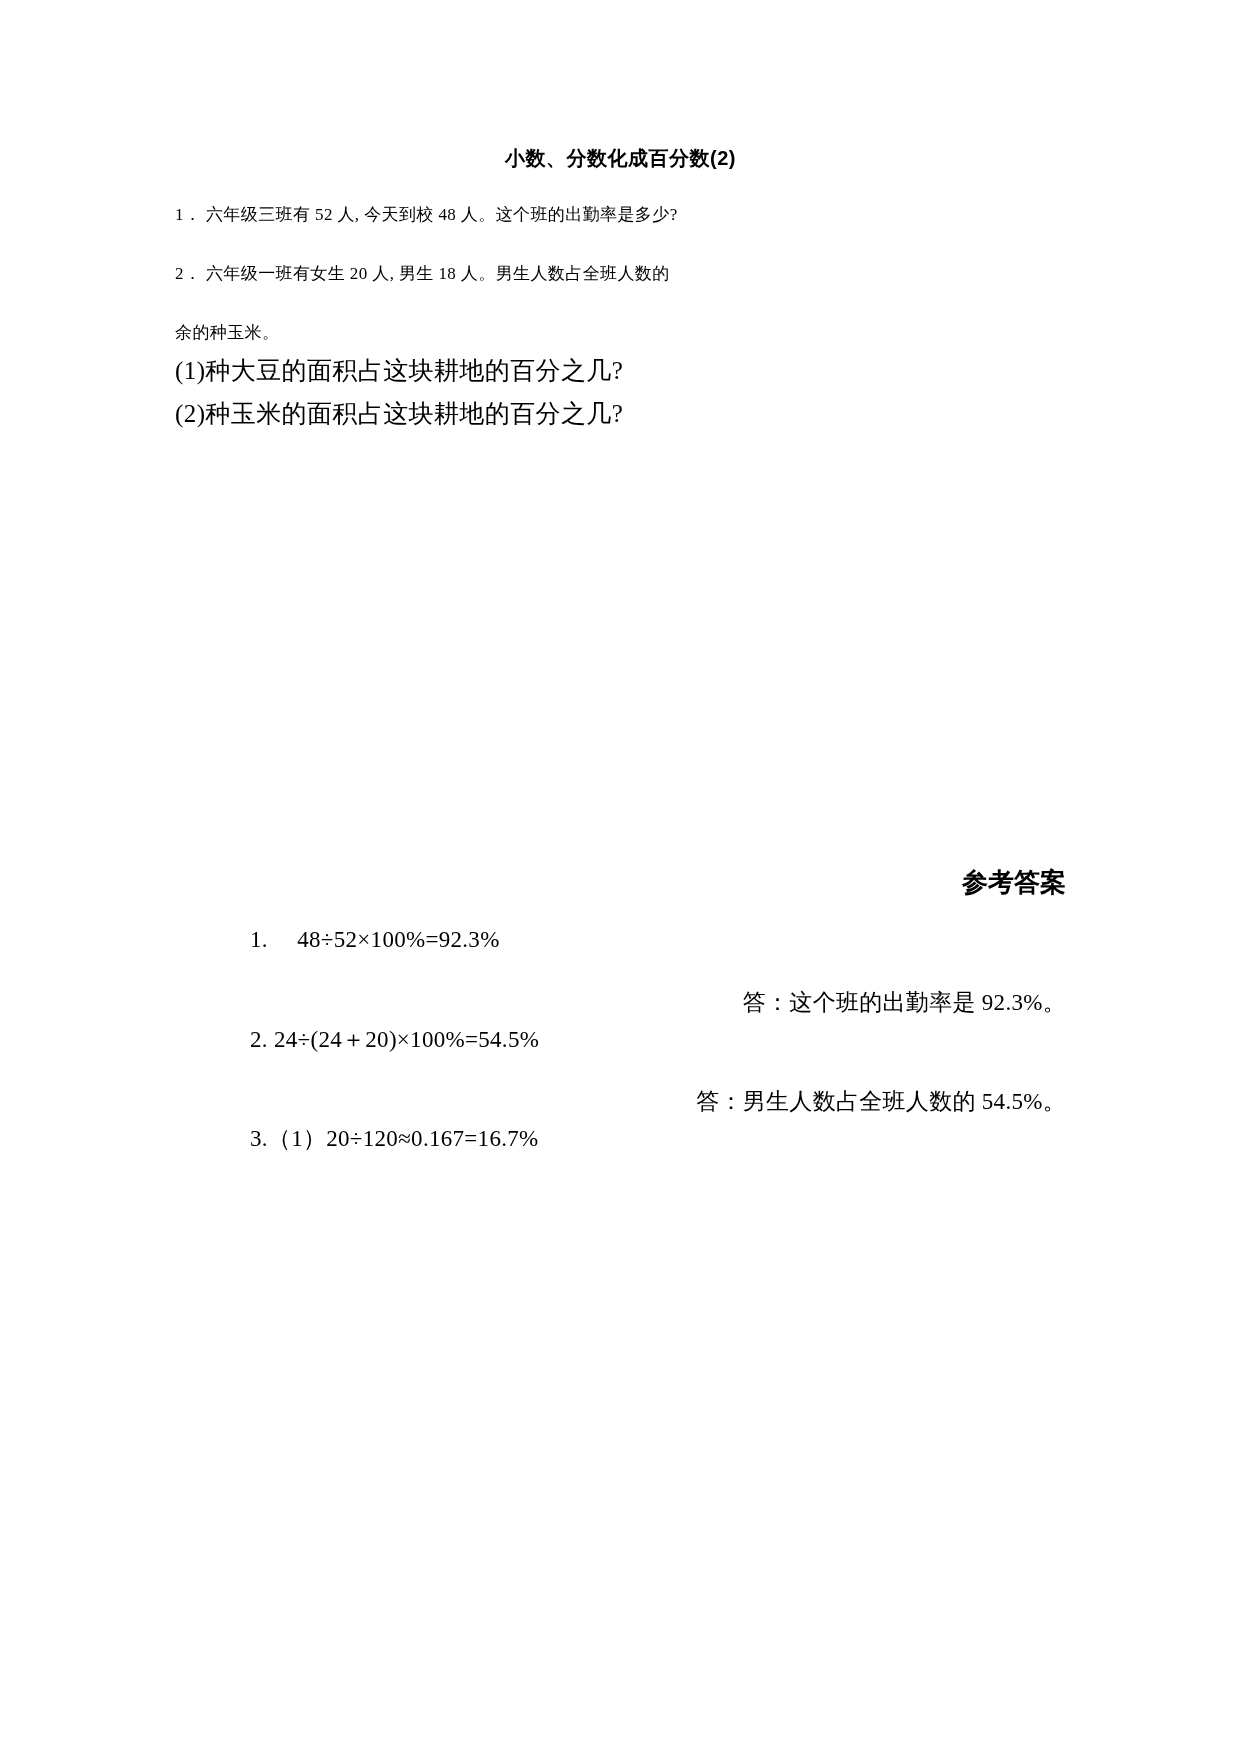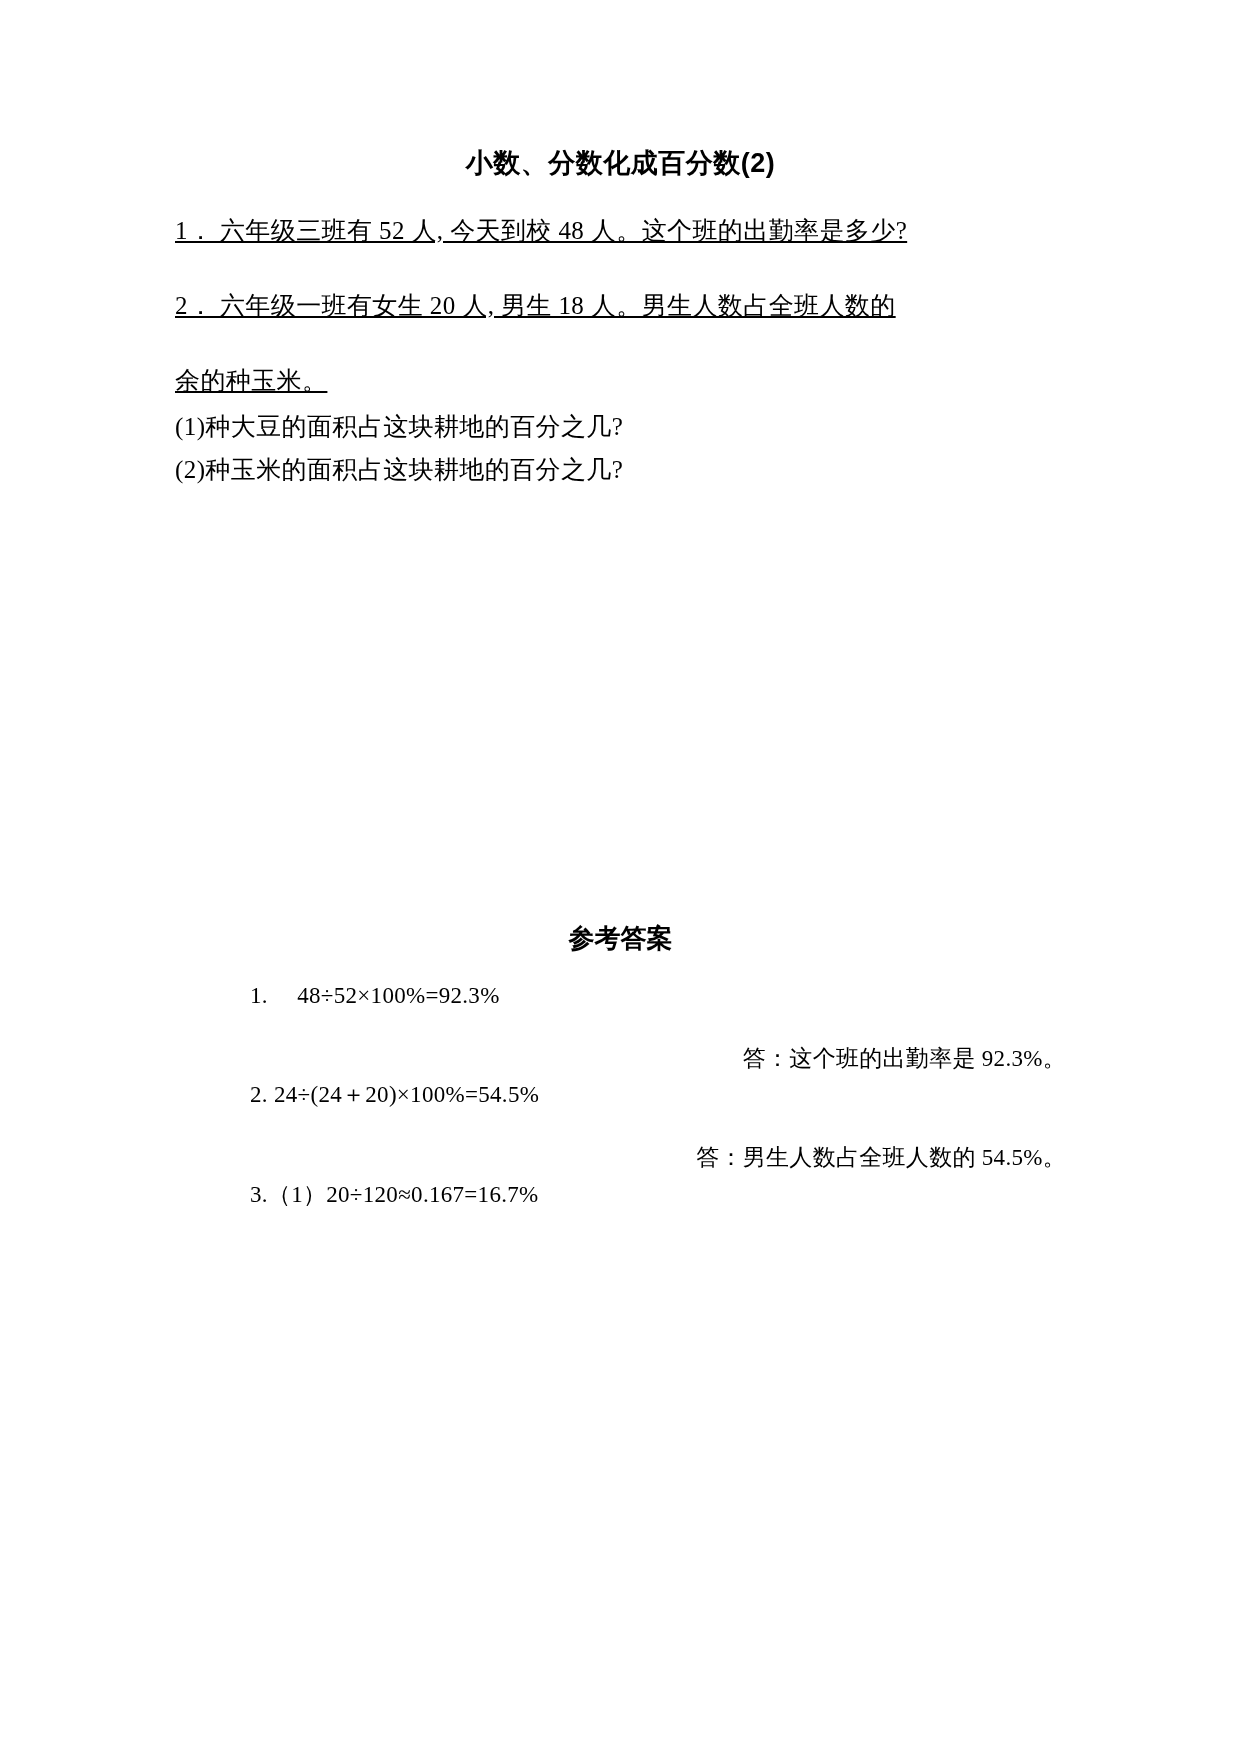--- a/index.html
+++ b/index.html
@@ -19,44 +19,43 @@
     position: relative;
     width: 1241px;
     height: 1754px;
     box-sizing: border-box;
     padding: 0 175px;
   }
   .doc-title {
     text-align: center;
     font-family: "Liberation Sans", sans-serif;
     font-weight: bold;
-    font-size: 27px;
+    font-size: 20px;
     letter-spacing: 0.5px;
     margin-top: 145px;
     margin-bottom: 16px;
   }
   .q-block {
     margin-top: 26px;
     font-size: 25px;
     line-height: 1.95;
     letter-spacing: 0.4px;
   }
   .q-line {
-    font-size: 25px;
+    font-size: 17px;
     line-height: 1.95;
     letter-spacing: 0.4px;
-    text-decoration: underline;
   }
   .q-sub {
     font-size: 25px;
     line-height: 1.72;
     letter-spacing: 0.4px;
   }
   .answers-title {
-    text-align: center;
+    text-align: right;
     font-family: "Liberation Sans", sans-serif;
     font-weight: bold;
     font-size: 26px;
     margin-top: 430px;
   }
   .ans-item {
     font-size: 23px;
     line-height: 1.6;
     padding-left: 75px;
     letter-spacing: 0.3px;

